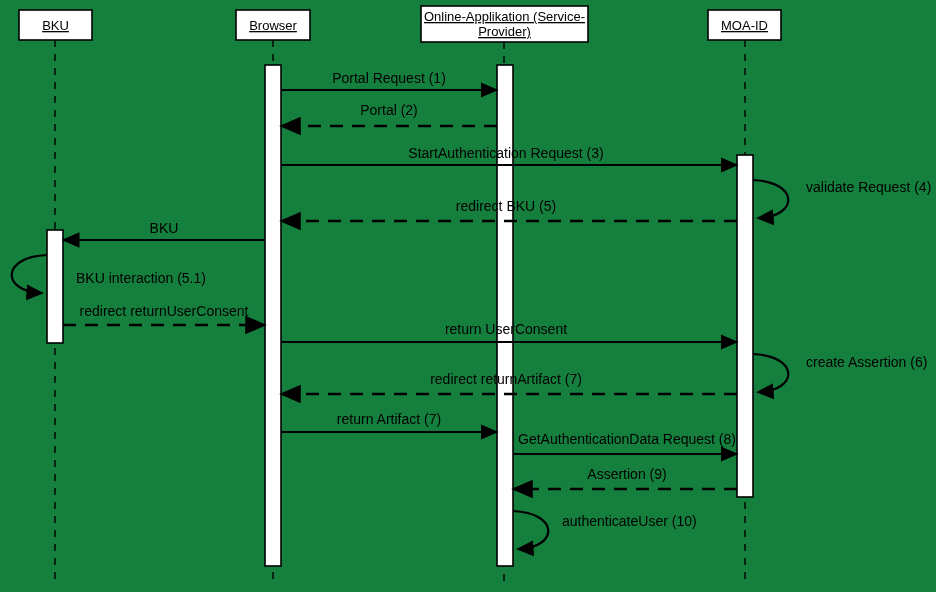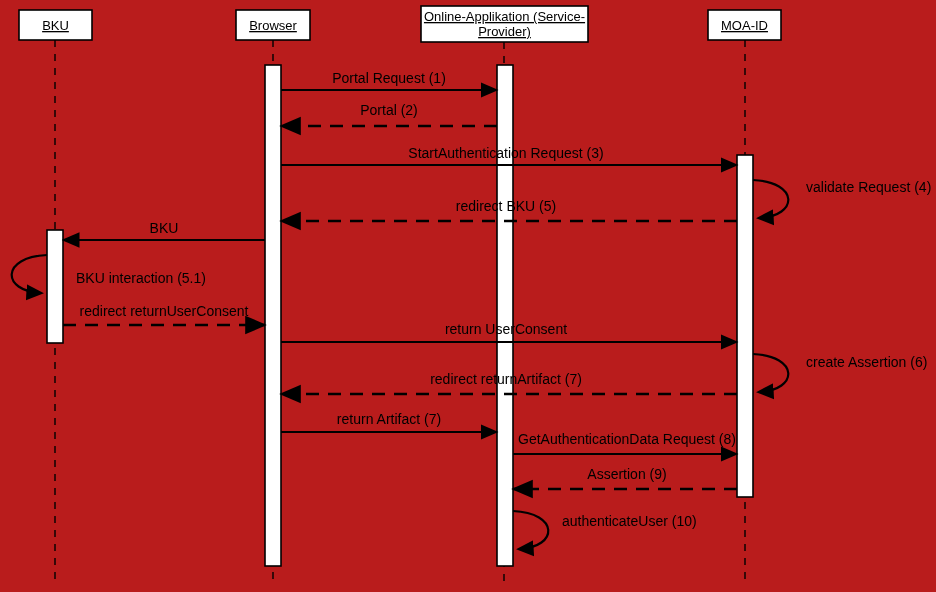--- a/index.html
+++ b/index.html
@@ -8,21 +8,21 @@
     padding: 0;
     background: #ffffff;
   }
   body {
     font-family: "Liberation Sans", sans-serif;
   }
   #canvas {
     position: relative;
     width: 936px;
     height: 592px;
-    background: #b91c1c;
+    background: #15803d;
     overflow: hidden;
   }
   #diagram-svg {
     position: absolute;
     left: 0;
     top: 0;
     width: 936px;
     height: 592px;
   }
   .lifeline-box {

